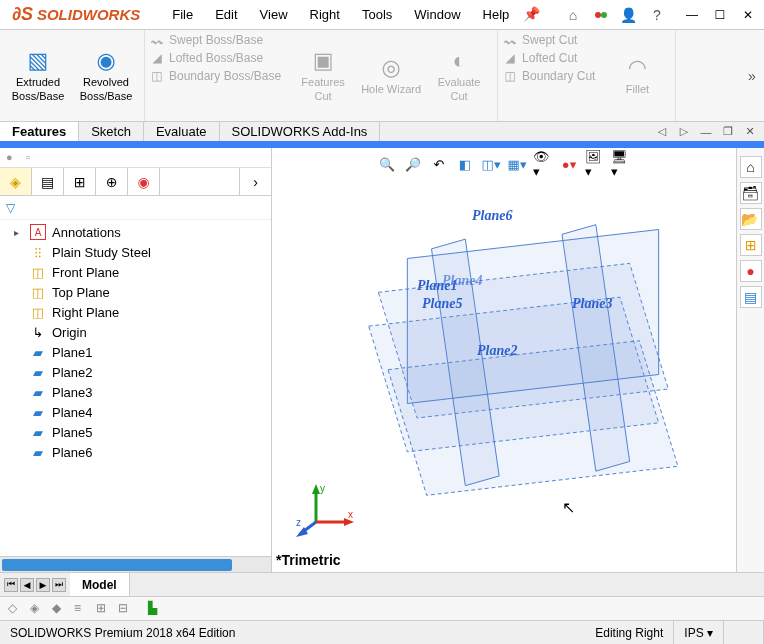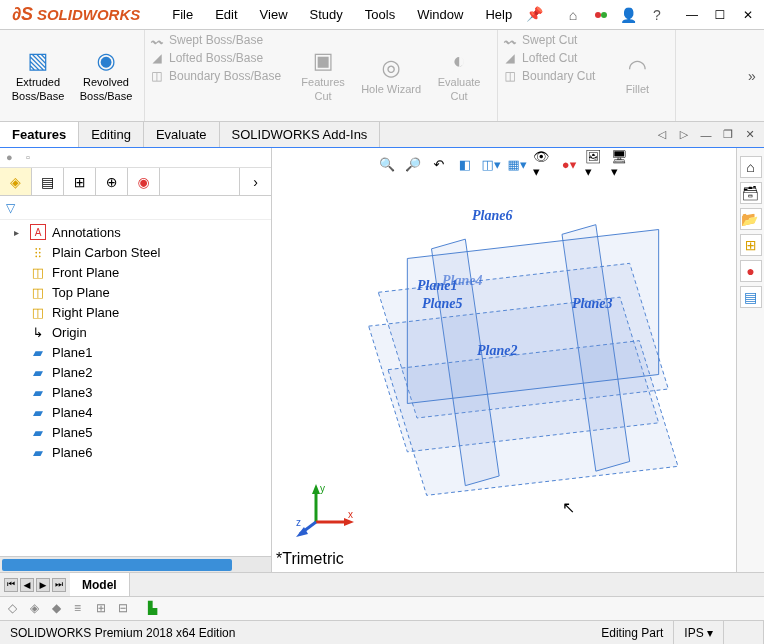--- a/index.html
+++ b/index.html
@@ -24,21 +24,21 @@
 .rb-col { display: flex; flex-direction: column; align-items: center; justify-content: center; width: 60px; }
 .rb-col .rb-icon { font-size: 22px; margin-bottom: 2px; }
 .rb-col .rb-label { font-size: 11px; text-align: center; line-height: 1.2; }
 .rb-small-list { display: flex; flex-direction: column; gap: 2px; padding: 2px 4px; }
 .rb-small { display: flex; align-items: center; gap: 4px; font-size: 12px; color: #999; }
 .rb-small .rb-sicon { width: 16px; height: 16px; display: inline-flex; align-items: center; justify-content: center; }
 .rb-col.disabled, .rb-small.disabled { color: #aaa; }
 .ribbon-overflow { margin-left: auto; width: 24px; display: flex; align-items: center; justify-content: center; font-size: 14px; color: #555; }
 
 
-.tabstrip { height: 26px; display: flex; align-items: stretch; border-bottom: 1px solid #3b82f6; background: #f0f0f0; }
+.tabstrip { height: 26px; display: flex; align-items: stretch; border-bottom: 7px solid #3b82f6; background: #f0f0f0; }
 .tab { padding: 4px 12px; font-size: 13px; border-right: 1px solid #ccc; display: flex; align-items: center; }
 .tab.active { background: #fff; font-weight: bold; }
 .tabstrip-right { margin-left: auto; display: flex; align-items: center; gap: 6px; padding-right: 6px; }
 .ts-icon { width: 16px; height: 16px; font-size: 11px; color: #555; display: flex; align-items: center; justify-content: center; }
 
 
 .main { flex: 1; display: flex; min-height: 0; }
 .left-panel { width: 272px; display: flex; flex-direction: column; border-right: 1px solid #ccc; background: #fff; }
 .qat { height: 20px; border-bottom: 1px solid #ddd; display: flex; align-items: center; gap: 6px; padding: 0 6px; }
 .qat-icon { width: 14px; height: 14px; font-size: 11px; color: #999; }
@@ -54,21 +54,21 @@
 .hscroll { height: 16px; background: #e8e8e8; border-top: 1px solid #ccc; position: relative; }
 .hscroll .thumb { position: absolute; left: 2px; top: 2px; height: 12px; width: 230px; background: #3a8fd9; border-radius: 2px; }
 
 
 .gfx { flex: 1; display: flex; flex-direction: column; position: relative; background: #fff; }
 .view-toolbar { position: absolute; top: 4px; left: 50%; transform: translateX(-50%); display: flex; gap: 6px; align-items: center; background: rgba(255,255,255,0.6); padding: 2px 4px; z-index: 5; }
 .vt-icon { width: 20px; height: 20px; font-size: 13px; display: flex; align-items: center; justify-content: center; }
 .canvas { flex: 1; position: relative; overflow: hidden; }
 .plane-label { position: absolute; color: #2a5fd0; font-weight: bold; font-size: 14px; font-family: Georgia, serif; font-style: italic; }
 .triad { position: absolute; left: 24px; bottom: 30px; }
-.orientation-label { position: absolute; left: 4px; bottom: 4px; font-weight: normal; font-size: 16px; }
+.orientation-label { position: absolute; left: 4px; bottom: 4px; font-weight: bold; font-size: 14px; }
 .cursor { position: absolute; font-size: 16px; }
 
 
 .right-toolbar { width: 28px; display: flex; flex-direction: column; align-items: center; gap: 4px; padding-top: 8px; border-left: 1px solid #ccc; background: #f7f7f7; }
 .rt-icon { width: 22px; height: 22px; font-size: 14px; display: flex; align-items: center; justify-content: center; border: 1px solid #ccc; background: #fff; }
 
 
 .bottom-tabs { height: 24px; display: flex; align-items: stretch; border-top: 1px solid #ccc; background: #eee; }
 .bt-nav { display: flex; align-items: center; padding: 0 4px; gap: 2px; }
 .bt-nav-btn { width: 14px; height: 14px; font-size: 9px; border: 1px solid #aaa; background: #ddd; display: flex; align-items: center; justify-content: center; }
@@ -90,21 +90,21 @@
 
 <div class="menubar">
   <div class="sw-logo">
     <span class="ds">∂S</span>
     <span>SOLIDWORKS</span>
   </div>
   <div class="menubar-items">
     <div class="menu-item">File</div>
     <div class="menu-item">Edit</div>
     <div class="menu-item">View</div>
-    <div class="menu-item">Study</div>
+    <div class="menu-item">Right</div>
     <div class="menu-item">Tools</div>
     <div class="menu-item">Window</div>
     <div class="menu-item">Help</div>
     <div class="mb-icon" style="color:#2a7fd0;">📌</div>
   </div>
   <div class="menubar-right">
     <div class="mb-icon">⌂</div>
     <div class="mb-icon">
       <svg width="14" height="14">
           <circle cx="4" cy="7" r="3" fill="#d33"></circle>
@@ -182,21 +182,21 @@
     <div class="rb-col disabled">
       <span class="rb-icon">◠</span>
       <span class="rb-label">Fillet</span>
     </div>
   </div>
   <div class="ribbon-overflow">»</div>
 </div>
 
 <div class="tabstrip">
   <div class="tab active">Features</div>
-  <div class="tab">Editing</div>
+  <div class="tab">Sketch</div>
   <div class="tab">Evaluate</div>
   <div class="tab">SOLIDWORKS Add-Ins</div>
   <div class="tabstrip-right">
     <div class="ts-icon">◁</div>
     <div class="ts-icon">▷</div>
     <div class="ts-icon">—</div>
     <div class="ts-icon">❐</div>
     <div class="ts-icon">✕</div>
   </div>
 </div>
@@ -221,21 +221,21 @@
     </div>
     <div class="tree">
       <div class="tree-item">
           <span class="exp">▸</span>
           <span class="t-icon" style="color:#d33;border:1px solid #d33;font-size:10px;">A</span>
           <span>Annotations</span>
         </div>
       <div class="tree-item">
           <span class="exp"></span>
           <span class="t-icon" style="color:#d9a000;">⁝⁝</span>
-          <span>Plain Carbon Steel</span>
+          <span>Plain Study Steel</span>
         </div>
       <div class="tree-item">
           <span class="exp"></span>
           <span class="t-icon" style="color:#d9a000;">◫</span>
           <span>Front Plane</span>
         </div>
       <div class="tree-item">
           <span class="exp"></span>
           <span class="t-icon" style="color:#d9a000;">◫</span>
           <span>Top Plane</span>
@@ -365,16 +365,16 @@
   <span class="bt-icon">◈</span>
   <span class="bt-icon">◆</span>
   <span class="bt-icon">≡</span>
   <span class="bt-icon">⊞</span>
   <span class="bt-icon">⊟</span>
   <span class="bt-icon" style="margin-left:8px; color:#1a9a1a;">▙</span>
 </div>
 
 <div class="statusbar">
   <div class="status-cell" style="flex:1; border-right:none;">SOLIDWORKS Premium 2018 x64 Edition</div>
-  <div class="status-cell">Editing Part</div>
+  <div class="status-cell">Editing Right</div>
   <div class="status-cell"><span>IPS</span>&nbsp;▾</div>
   <div class="status-cell" style="width:40px;"></div>
 </div>
 
 </body></html>

